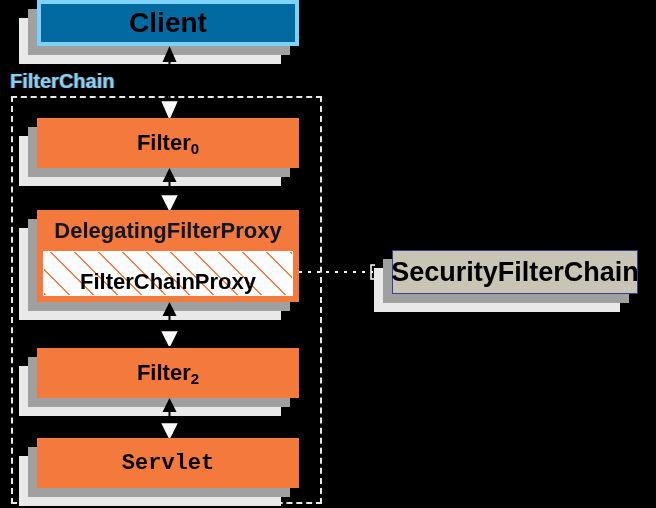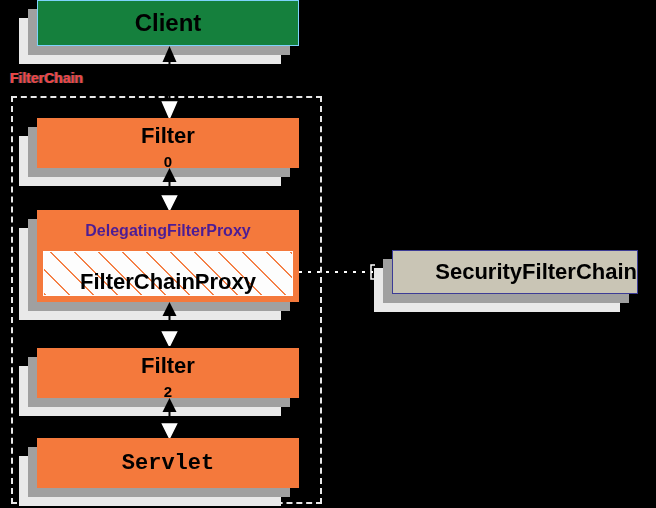--- a/index.html
+++ b/index.html
@@ -21,23 +21,23 @@
 
   
   .group-box {
     position: absolute;
     box-sizing: border-box;
     border: 2px dashed #e8e8e8;
     background: transparent;
   }
   .group-label {
     position: absolute;
-    color: #ef4444;
-    font-weight: bold;
-    font-size: 14px;
+    color: #7dd3fc;
+    font-weight: bold;
+    font-size: 20px;
     letter-spacing: 0px;
     white-space: nowrap;
     text-shadow: 1px 0 0 rgba(240,120,50,0.55), -1px 0 0 rgba(70,110,210,0.55);
   }
 
   
   .node {
     position: absolute;
   }
   .shadow-far, .shadow-near {
@@ -56,52 +56,50 @@
     display: flex;
     align-items: center;
     justify-content: center;
     color: #000000;
     font-weight: bold;
     white-space: nowrap;
   }
 
   
   .face.client {
-    background: #15803d;
-    border: 1px solid #7dd3fc;
-    font-size: 24px;
+    background: #0369a1;
+    border: 4px solid #7dd3fc;
+    font-size: 28px;
   }
   .face.filter {
     background: #f4793c;
     border: none;
     font-size: 22px;
-    flex-direction: column;
   }
   .face.security {
     background: #c9c5b5;
     border: 1px solid #3c3c96;
-    font-size: 22px;
-    justify-content: flex-end;
+    font-size: 27px;
   }
 
   
   .face.delegating {
     background: #f4793c;
     border: none;
     display: block;
     padding: 0;
   }
   .delegating-title {
     height: 41px;
     display: flex;
     align-items: center;
     justify-content: center;
-    font-size: 16px;
-    font-weight: bold;
-    color: #4c1d95;
+    font-size: 22px;
+    font-weight: bold;
+    color: #0f172a;
     white-space: nowrap;
   }
   .inner-hatched {
     position: absolute;
     left: 6px;
     right: 6px;
     bottom: 6px;
     top: 41px;
     box-sizing: border-box;
     border: 1px solid #ffffff;

